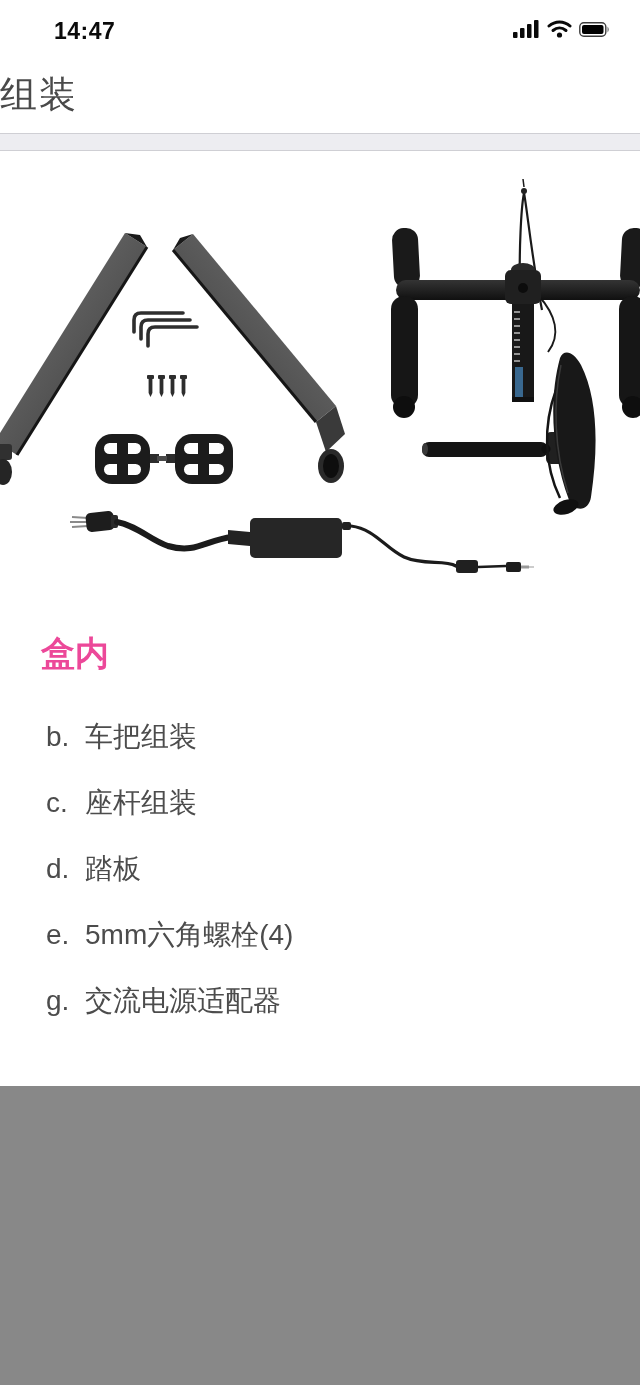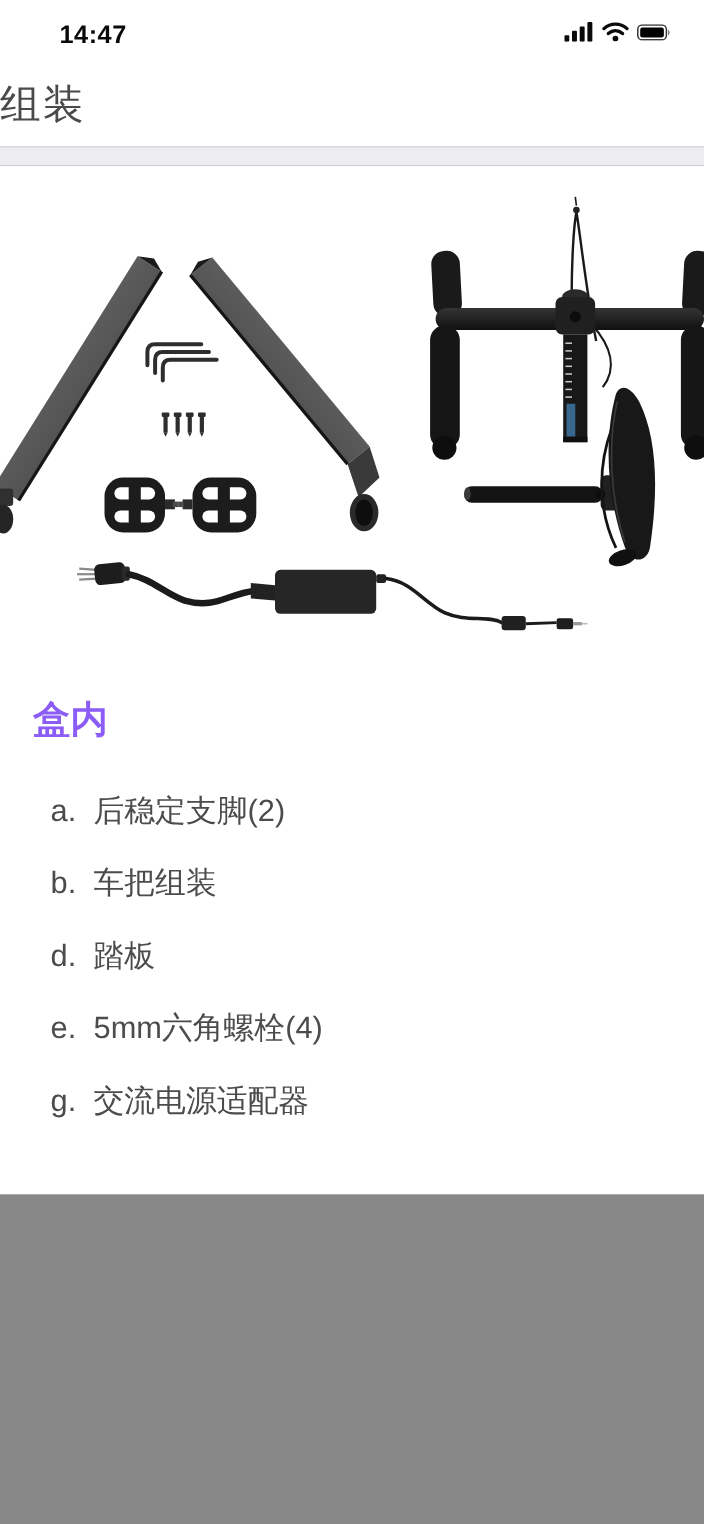--- a/index.html
+++ b/index.html
@@ -16,21 +16,21 @@
     font-size:37px;font-weight:400;color:#4a4a4a;letter-spacing:2px;}
   .band{position:absolute;left:0;width:100%;height:18px;background:#ededf1;
     border-top:1px solid #cfcfd4;border-bottom:1px solid #cfcfd4;box-sizing:border-box;}
   .band-top{top:133px;}
   .band-bottom{top:1192px;height:14px;}
   .toolbar-gap{position:absolute;left:0;top:1206px;width:100%;height:50px;background:#fff;
     border-bottom:1px solid #d7d7db;box-sizing:border-box;}
   
   .figure{position:absolute;left:0;top:160px;width:640px;height:440px;}
   
-  .section-heading{position:absolute;left:30px;top:631px;font-size:34px;font-weight:bold;color:#8b5cf6;}
+  .section-heading{position:absolute;left:41px;top:631px;font-size:34px;font-weight:bold;color:#ec4899;}
   .list{position:absolute;left:0;top:718px;width:100%;}
   .row{height:38px;margin:0 0 28px 0;padding-left:46px;font-size:28px;color:#4c4c4c;line-height:38px;white-space:nowrap;}
   .marker{display:inline-block;min-width:39px;}
   .row.compact .marker{min-width:0;}
   
   .done-button{position:absolute;left:0;top:1281px;width:100%;text-align:center;
     font-size:24px;letter-spacing:3px;cursor:pointer;}
   .home-indicator{position:absolute;left:206px;top:1362px;width:228px;height:9px;border-radius:5px;background:#0b0b0b;}
   .watermark{position:absolute;right:6px;top:1275px;font-size:21px;font-weight:bold;color:#404040;
     text-shadow:1px 1px 0 rgba(255,255,255,.95), 2px 2px 1px rgba(0,0,0,.10);z-index:2;}
@@ -212,24 +212,24 @@
         <rect x="506" y="402" width="15" height="10" rx="2" fill="#1d1d1d"></rect>
         <line x1="521" y1="407" x2="529" y2="407" stroke="#999999" stroke-width="3"></line>
         <line x1="529" y1="407" x2="534" y2="407" stroke="#bbbbbb" stroke-width="1.5"></line>
       </g>
     </svg>
   </div>
 
   <div class="section-heading">盒内</div>
   <div class="list">
     <div class="row">
-      <span class="marker">a.</span><span>后稳定支脚(2)</span>
-    </div>
-    <div class="row">
       <span class="marker">b.</span><span>车把组装</span>
+    </div>
+    <div class="row">
+      <span class="marker">c.</span><span>座杆组装</span>
     </div>
     <div class="row">
       <span class="marker">d.</span><span>踏板</span>
     </div>
     <div class="row">
       <span class="marker">e.</span><span>5mm六角螺栓(4)</span>
     </div>
     <div class="row">
       <span class="marker">g.</span><span>交流电源适配器</span>
     </div>

